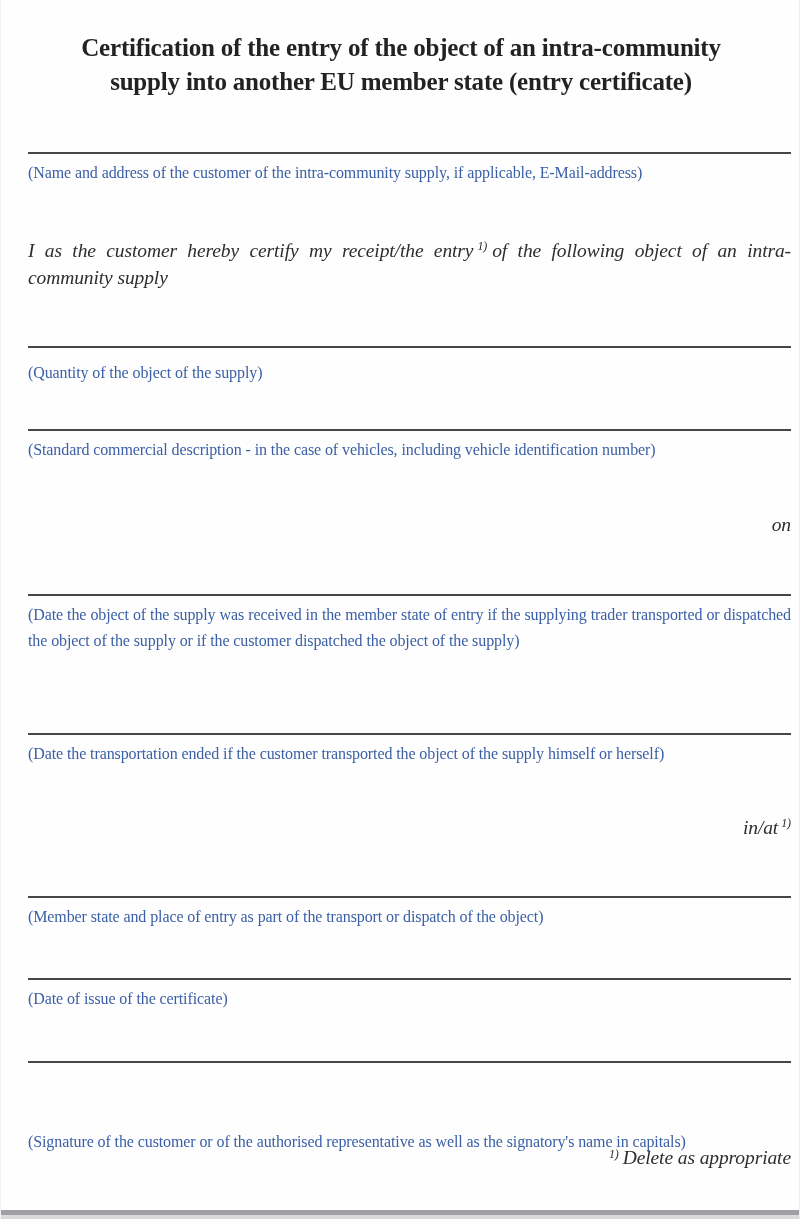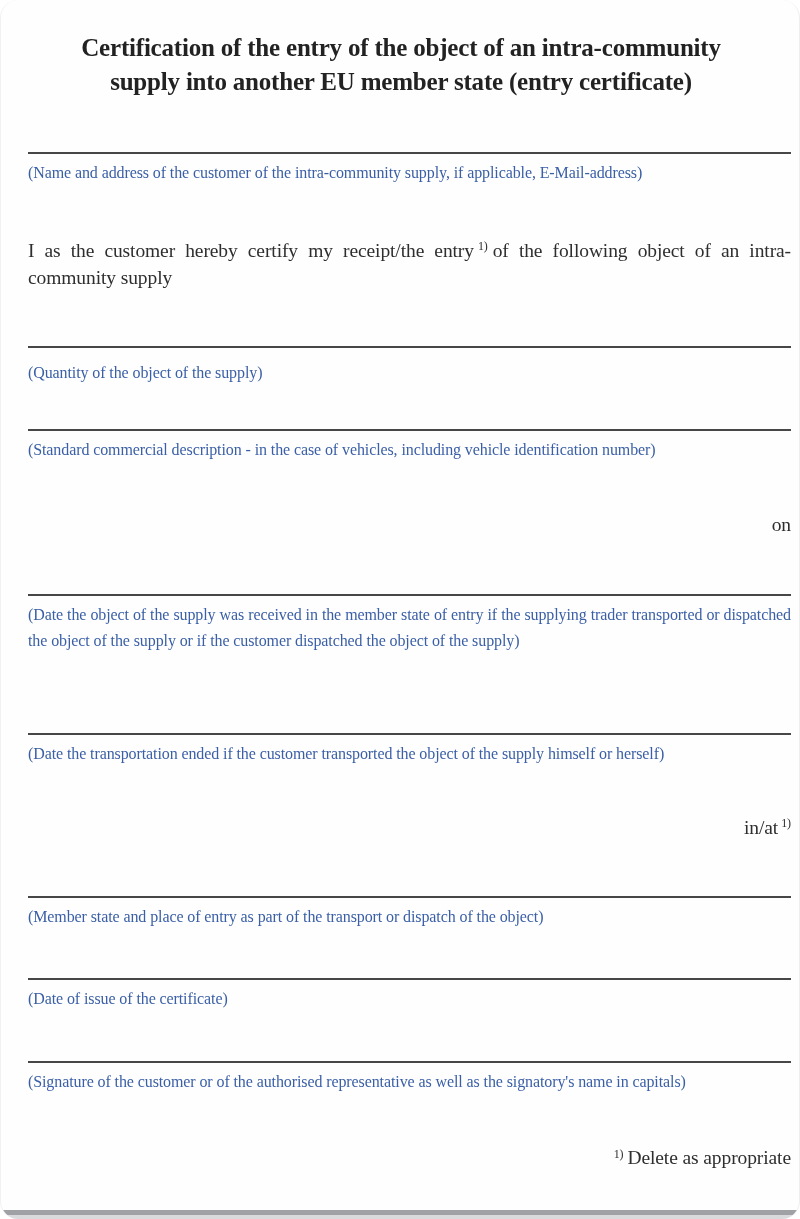--- a/index.html
+++ b/index.html
@@ -10,21 +10,20 @@
   .page {
     position: relative;
     width: 800px;
     height: 1219px;
     background: #fefefe;
     font-family: "Liberation Serif", "DejaVu Serif", serif;
     overflow: hidden;
     border-left: 1px solid #f1f1f1;
     border-right: 1px solid #eeeeee;
     box-sizing: border-box;
-    border-radius: 18px;
   }
   .doc-title {
     position: absolute;
     top: 14px;
     left: 27px;
     width: 746px;
     text-align: center;
     font-weight: bold;
     font-size: 25px;
     line-height: 34px;
@@ -54,20 +53,21 @@
   .body-text {
     position: absolute;
     left: 27px;
     width: 763px;
     margin: 0;
     font-size: 19.5px;
     line-height: 27px;
     color: #2e2e2e;
     text-align: justify;
     letter-spacing: -0.1px;
+    font-style: italic;
   }
   .body-text.single { text-align: right; }
   sup.fn {
     font-size: 12px;
     line-height: 0;
     vertical-align: 7px;
   }
   .statement sup.fn { margin: 0 5px 0 4px; }
   .inat sup.fn { margin-left: 3px; }
   .footnote sup.fn { margin-right: 4px; vertical-align: 6px; }
@@ -123,21 +123,21 @@
     <span>in/at</span><sup class="fn">1)</sup>
   </p>
 
   <div class="fill-line" style="top:896px"></div>
   <p class="field-label single" style="top:904px">(Member state and place of entry as part of the transport or dispatch of the object)</p>
 
   <div class="fill-line" style="top:978px"></div>
   <p class="field-label single" style="top:986px">(Date of issue of the certificate)</p>
 
   <div class="fill-line" style="top:1061px"></div>
-  <p class="field-label" style="top:1069px">(Signature of the customer or of the authorised representative as well as the signatory's name in capitals)</p>
+  <p class="field-label" style="top:1129px">(Signature of the customer or of the authorised representative as well as the signatory's name in capitals)</p>
 
   <p class="body-text single footnote" style="top:1144px">
     <sup class="fn">1)</sup><span>Delete as appropriate</span>
   </p>
 
   <div class="bottom-bar-light"></div>
   <div class="bottom-bar"></div>
 
 </div>
 

